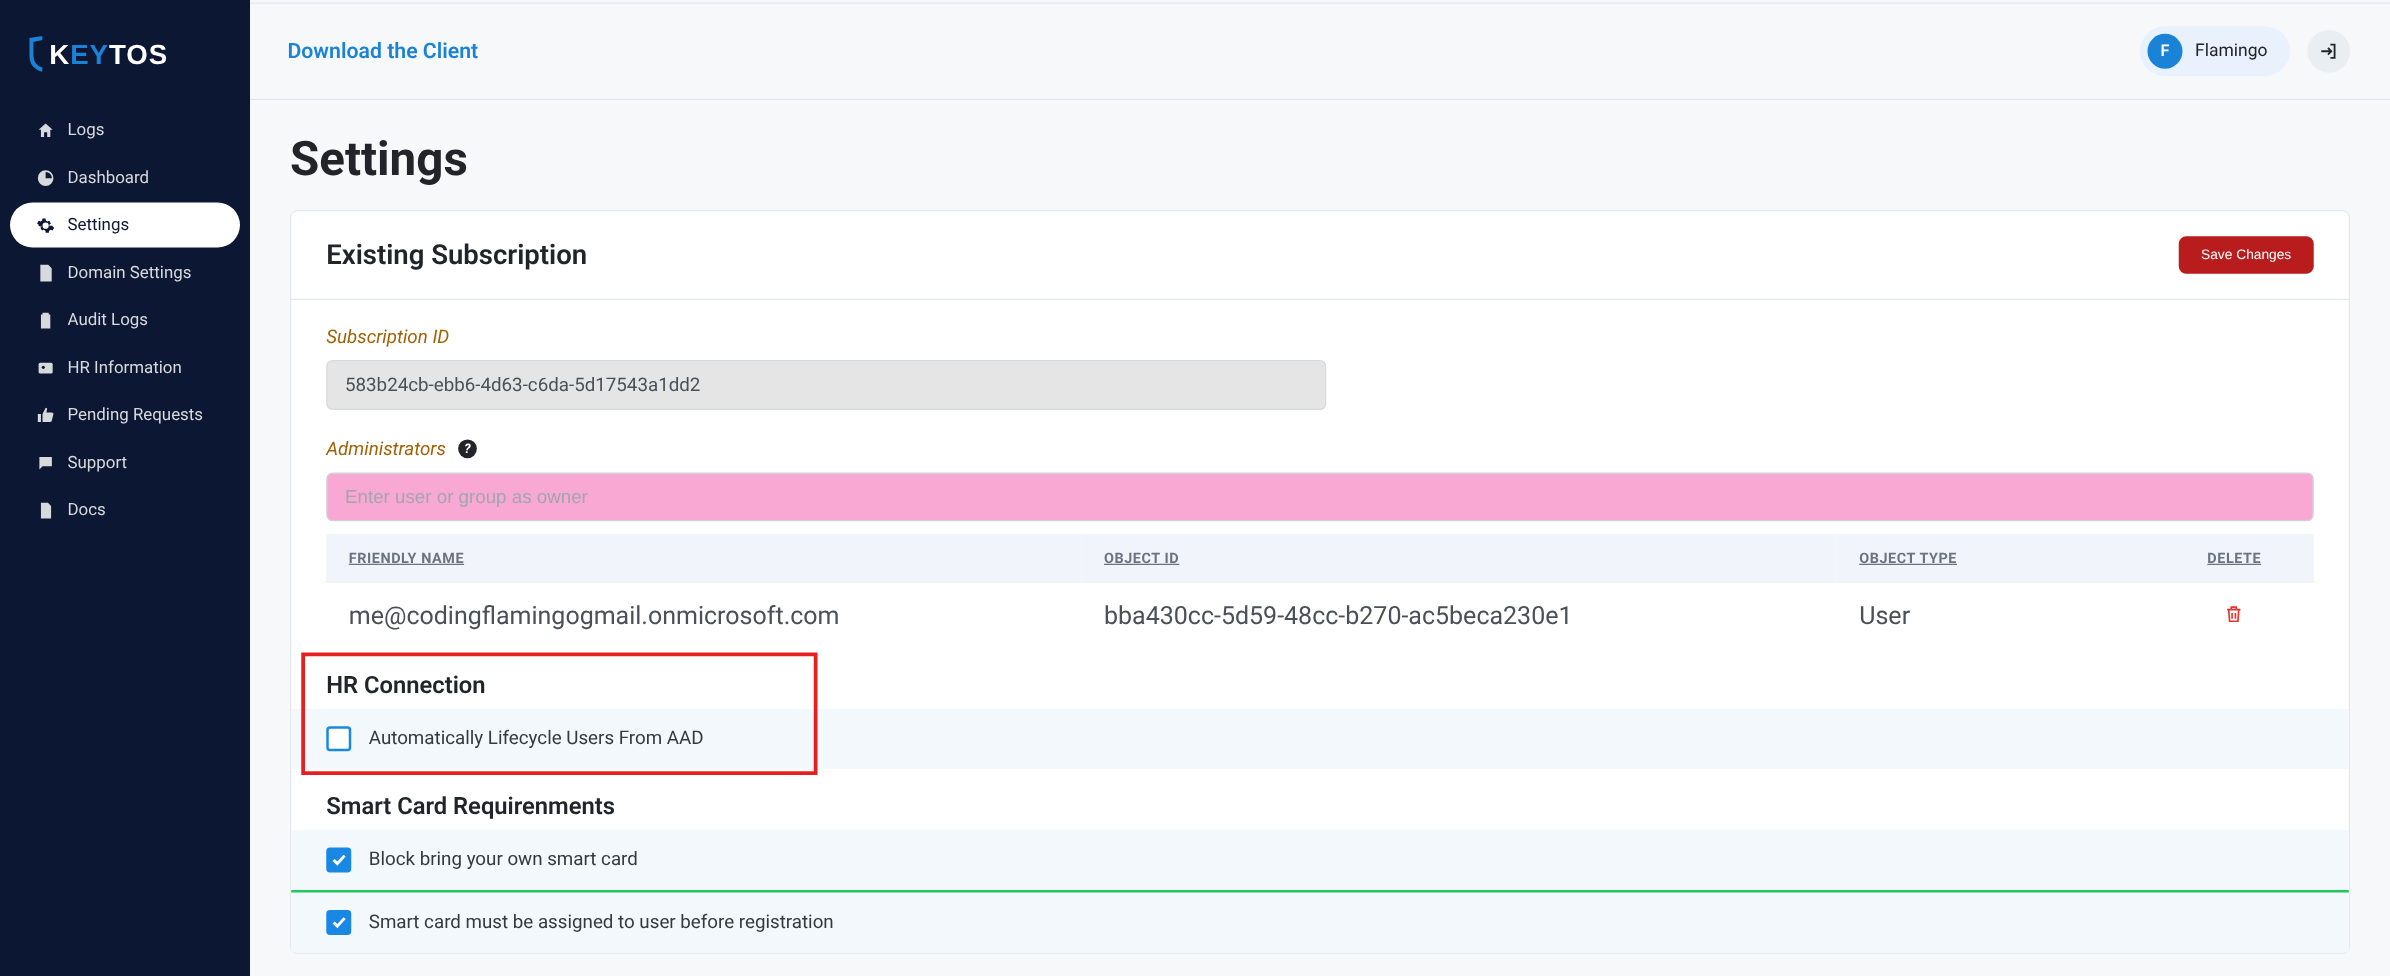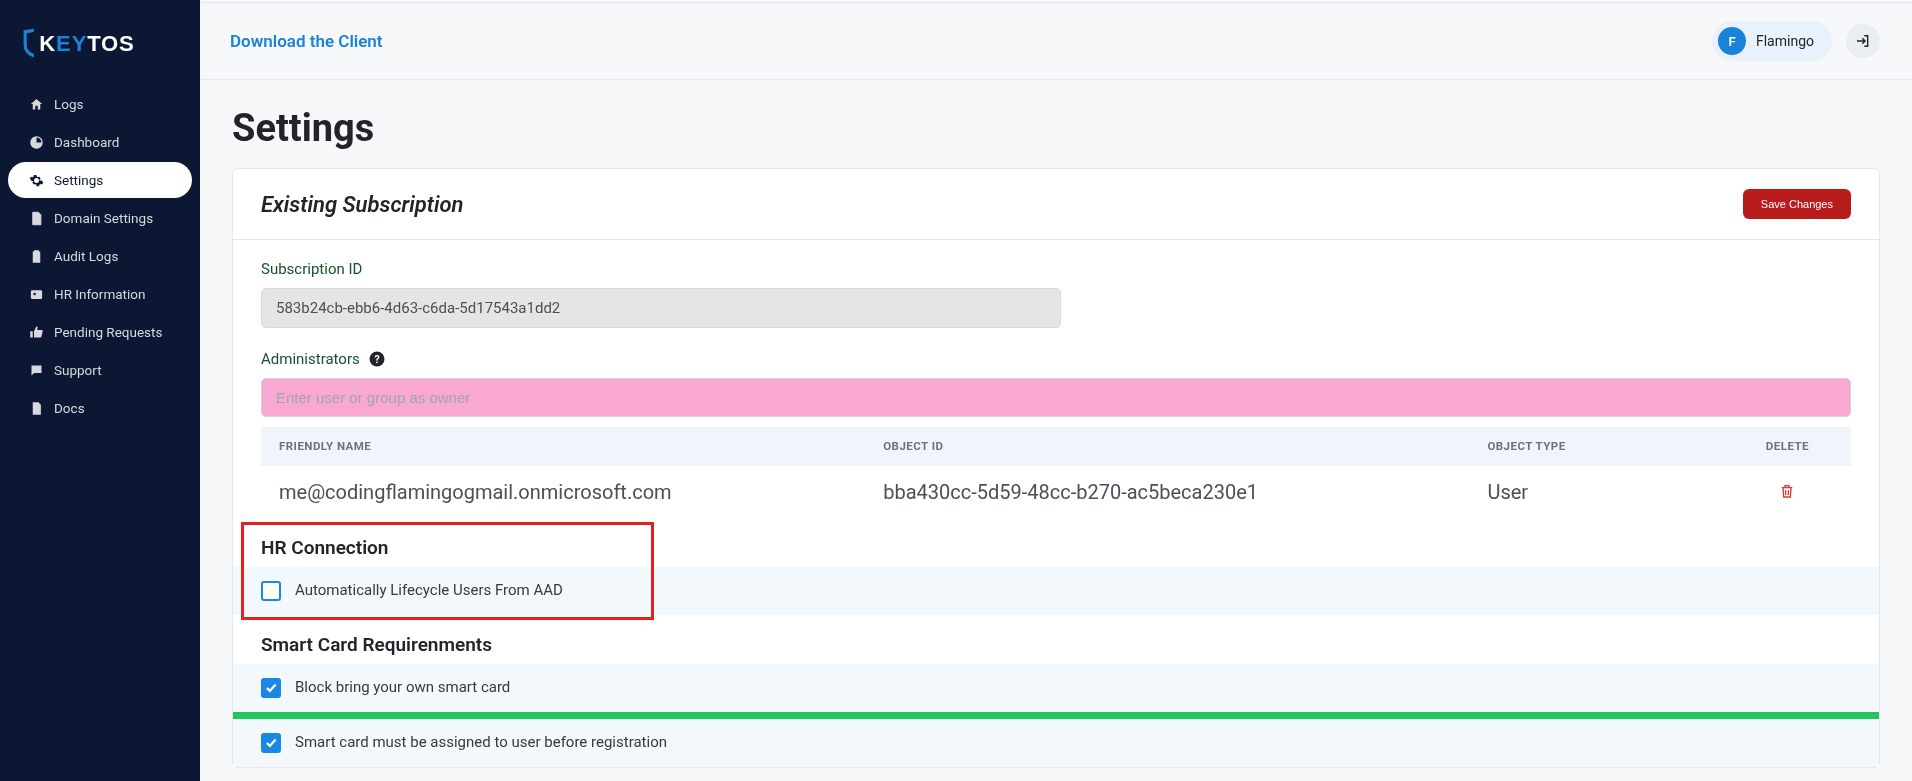--- a/index.html
+++ b/index.html
@@ -24,40 +24,40 @@
   .topbar-right { margin-left:auto; display:flex; align-items:center; gap:14px; }
   .user-pill { background:#e9f1fc; border-radius:20px; padding:6px 18px 6px 6px; display:flex; align-items:center; gap:10px; font-size:14px; }
   .avatar { width:28px; height:28px; border-radius:50%; background:#1a83d8; color:#fff; display:flex; align-items:center; justify-content:center; font-size:13px; font-weight:600; }
   .logout-btn { width:34px; height:34px; border-radius:50%; background:#e9eef3; display:flex; align-items:center; justify-content:center; cursor:pointer; }
   
   .content { padding: 26px 32px; }
   .page-title { font-size:38px; font-weight:700; margin-bottom:18px; }
   
   .card { background:#fff; border:1px solid #e4e7ec; border-radius:6px; padding: 0; }
   .card-header { display:flex; align-items:center; padding:20px 28px; border-bottom:1px solid #e4e7ec; }
-  .card-title { font-size:22px; font-weight:600;font-style:italic; }
+  .card-title { font-size:22px; font-weight:600; }
   .btn-primary { background:#b91c1c; color:#fff; border:none; border-radius:6px; padding:9px 18px; font-size:11px; font-weight:500; cursor:pointer; margin-left:auto; }
   
   .card-body { padding: 20px 28px 0; }
   .field { margin-bottom: 22px; }
-  .field-label { font-size:15px; color:#14532d; margin-bottom:10px; display:flex; align-items:center; gap:8px;}
+  .field-label { font-size:15px; color:#a16207; margin-bottom:10px; display:flex; align-items:center; gap:8px;font-style:italic;}
   .input-readonly { background:#e5e5e5; border:1px solid #d6d9dd; border-radius:5px; padding:10px 14px; font-size:15px; color:#495057; width:800px; max-width:100%; }
   .input-text { background:#f9a8d4; border:1px solid #ced4da; border-radius:5px; padding:10px 14px; font-size:15px; width:100%; }
   .input-text::placeholder { color:#a0a6ad; }
   .help-icon { width:18px; height:18px; display:inline-flex; align-items:center; justify-content:center; }
   
   .table { width:100%; border-collapse:collapse; margin-top:4px; }
-  .table th { background:#f1f5fb; text-align:left; padding:12px 18px; font-size:11.5px; font-weight:700; color:#6b7280; letter-spacing:0.04em; }
+  .table th { background:#f1f5fb; text-align:left; padding:12px 18px; font-size:11.5px; font-weight:700; color:#6b7280; letter-spacing:0.04em;text-decoration:underline; }
   .table td { padding:14px 18px; font-size:20px; color:#495057; border-top:1px solid #eef0f3; }
   .delete-cell { text-align:center; }
   .trash-icon { color:#e3342f; cursor:pointer; display:inline-flex; }
   
   .section-title { font-size:19px; font-weight:600; padding: 18px 28px 8px; }
   .check-row { background:#f3f8fd; padding:14px 28px; display:flex; align-items:flex-start; gap:14px; font-size:15px; color:#353a3f; margin: 0; }
-  .check-row + .check-row { border-top: 7px solid #22c55e; }
+  .check-row + .check-row { border-top: 2px solid #22c55e; }
   .cbox { width:20px; height:20px; border:2px solid #1988e5; border-radius:3px; display:inline-flex; align-items:center; justify-content:center; flex-shrink:0; cursor:pointer; background:#fff;}
   .cbox.checked { background:#1988e5; }
   .cbox svg { display:none; }
   .cbox.checked svg { display:block; }
 
   .redbox { border: 3px solid #e81f1f; position:absolute; pointer-events:none; }
   .card-body-rel { position: relative; }
   
 </style>
 </head>

